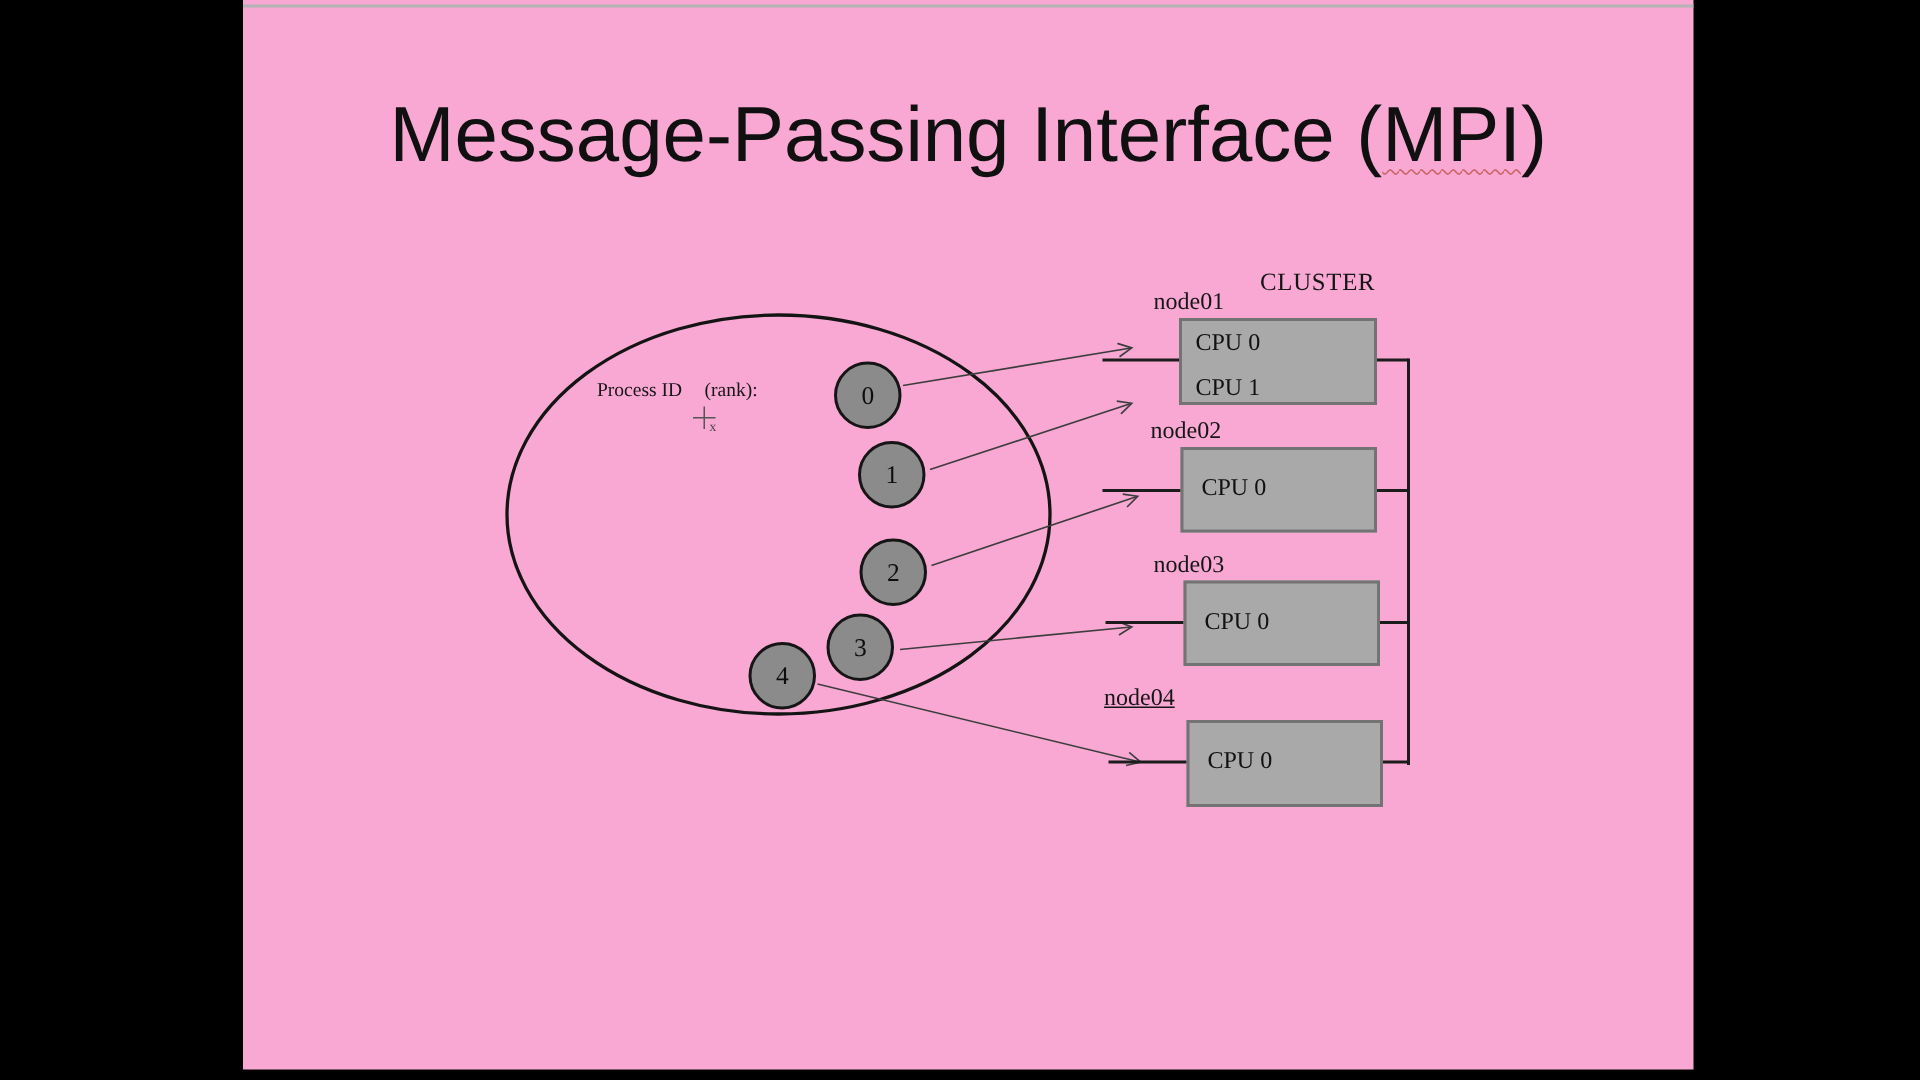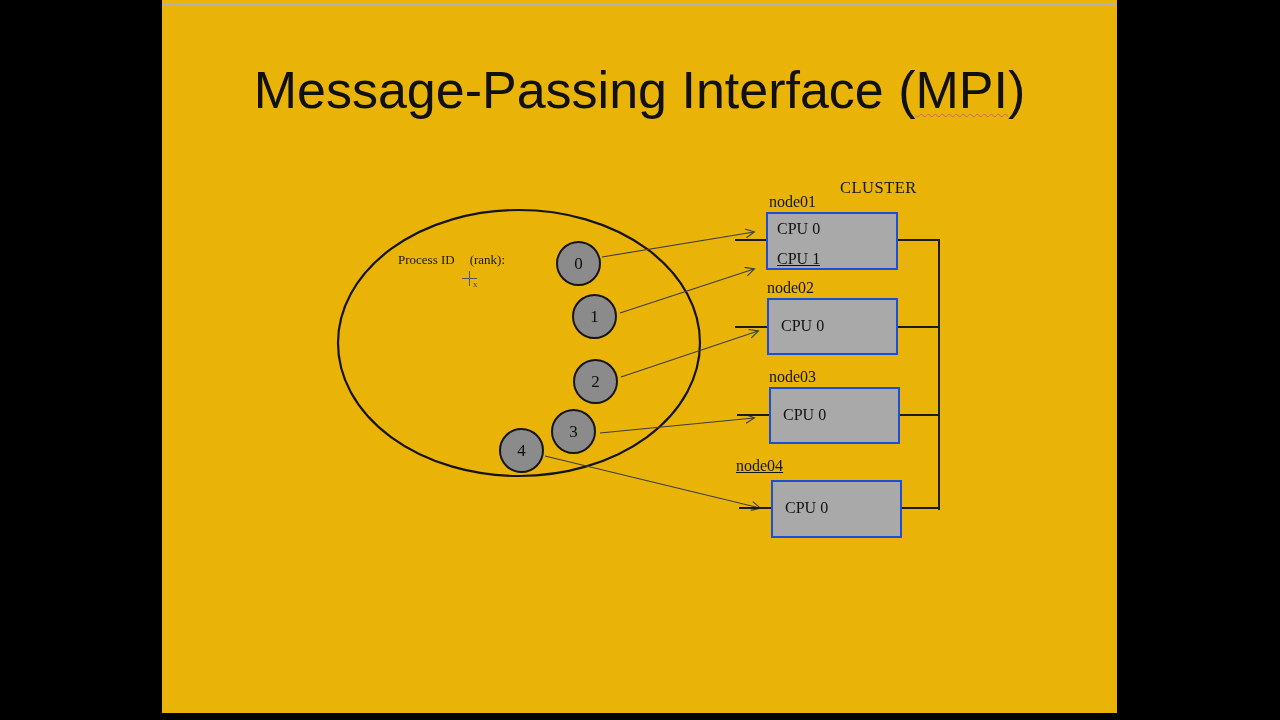--- a/index.html
+++ b/index.html
@@ -5,21 +5,22 @@
   html,body{margin:0;padding:0;}
   body{
     width:1280px;height:720px;
     background:#000;
     position:relative;
     overflow:hidden;
     font-family:"Liberation Sans",sans-serif;
   }
   .slide{
     position:absolute;left:162px;top:0;width:955px;height:713px;
-    background:#eab308;
+    background:#f9a8d4;
+    padding-left:12px;
   }
   .topline{
     position:absolute;left:0;top:3px;width:100%;height:2px;
     background:#b3b3b3;
   }
   .title{
     position:absolute;left:0;top:60px;width:100%;
     text-align:center;
     font-size:52px;color:#101010;
     white-space:nowrap;
@@ -54,21 +55,21 @@
     border:2px solid #151515;box-sizing:border-box;
     display:flex;align-items:center;justify-content:center;
     font-family:"Liberation Serif","DejaVu Serif",serif;
     font-size:17px;color:#0d0d0d;
     z-index:3;
   }
   .nodelabel{
     position:absolute;font-size:16px;white-space:nowrap;z-index:3;
   }
   .nodebox{
-    position:absolute;border:2px solid #1d4ed8;box-sizing:border-box;z-index:3;
+    position:absolute;border:2px solid #737373;box-sizing:border-box;z-index:3;margin-left:20px;
   }
   .cpu{
     position:absolute;left:9px;
     font-family:"Liberation Serif","DejaVu Serif",serif;
     font-size:16px;color:#111;white-space:nowrap;
   }
   .cpu.center{top:50%;transform:translateY(-54%);left:12px;}
   svg.canvas{position:absolute;left:0;top:0;z-index:2;}
   svg.canvas *{vector-effect:non-scaling-stroke;}
 </style>
@@ -103,21 +104,21 @@
   <div class="rankcircle" style="left: 389px; top: 409px; background-color: rgb(139, 139, 139);">
     <span>3</span>
     </div>
   <div class="rankcircle" style="left: 337px; top: 428px; background-color: rgb(139, 139, 139);">
     <span>4</span>
     </div>
 
   <div class="nodelabel serif" style="left:607px;top:193px;">node01</div>
   <div class="nodebox" style="left: 604px; top: 212px; width: 132px; height: 58px; background-color: rgb(169, 169, 169);">
     <span class="cpu" style="top:6px;">CPU 0</span>
-    <span class="cpu" style="top:36px;text-decoration:underline;">CPU 1</span>
+    <span class="cpu" style="top:36px;">CPU 1</span>
   </div>
 
   <div class="nodelabel serif" style="left:605px;top:279px;">node02</div>
   <div class="nodebox" style="left: 605px; top: 298px; width: 131px; height: 57px; background-color: rgb(169, 169, 169);">
     <span class="cpu center">CPU 0</span>
   </div>
 
   <div class="nodelabel serif" style="left:607px;top:368px;">node03</div>
   <div class="nodebox" style="left: 607px; top: 387px; width: 131px; height: 57px; background-color: rgb(169, 169, 169);">
     <span class="cpu center">CPU 0</span>

